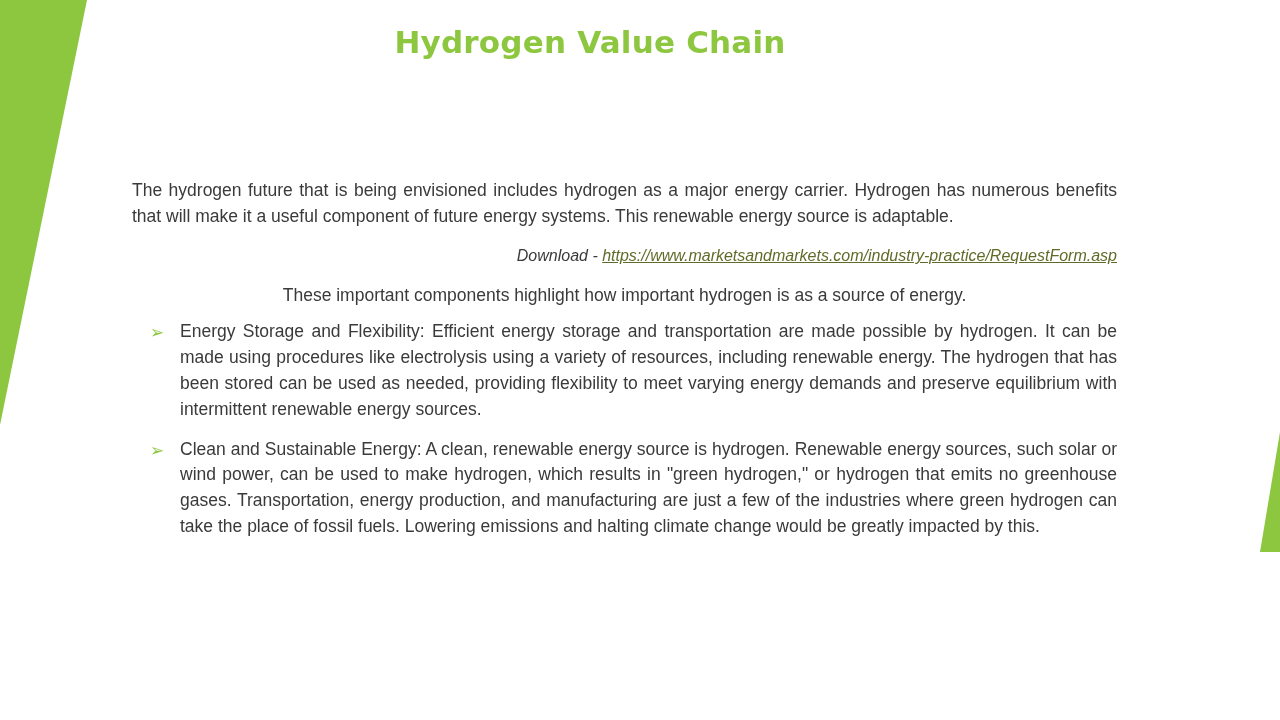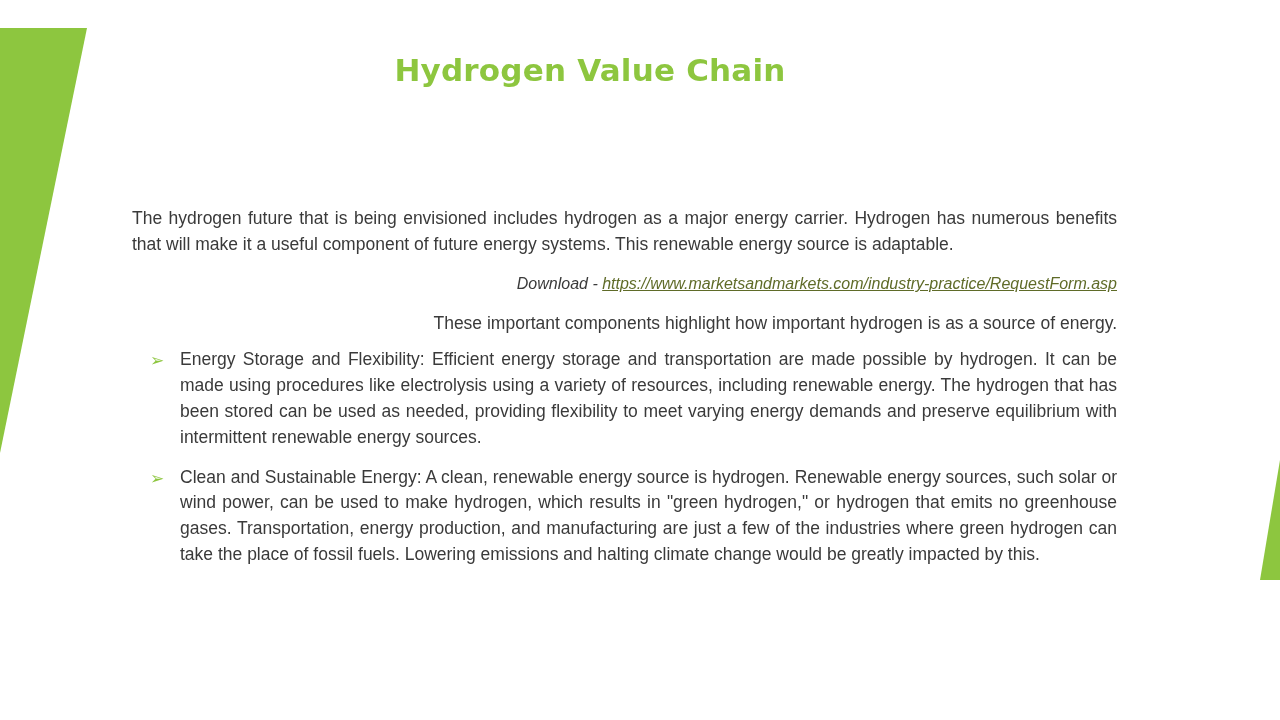--- a/index.html
+++ b/index.html
@@ -12,21 +12,20 @@
     background: #ffffff;
     font-family: "Liberation Sans", sans-serif;
     overflow: hidden;
   }
   .slide {
     position: relative;
     width: 1280px;
     height: 552px;
     background: #ffffff;
     overflow: hidden;
-    margin-top: 28px;
   }
   .deco-left, .deco-right {
     position: absolute;
     top: 0;
     left: 0;
     width: 1280px;
     height: 720px;
     pointer-events: none;
   }
   .slide-title {
@@ -69,21 +68,21 @@
     color: #5F6B28;
     text-decoration: underline;
     cursor: pointer;
   }
   .intro-line {
     font-family: "Liberation Sans", sans-serif;
     font-size: 17.5px;
     line-height: 25.6px;
     color: #3A3A3A;
     margin: 0 0 11px 0;
-    text-align: right;
+    text-align: center;
   }
   .bullets {
     margin: 0;
     padding: 0;
     list-style: none;
   }
   .bullet-item {
     position: relative;
     padding-left: 48px;
     margin-bottom: 14px;

